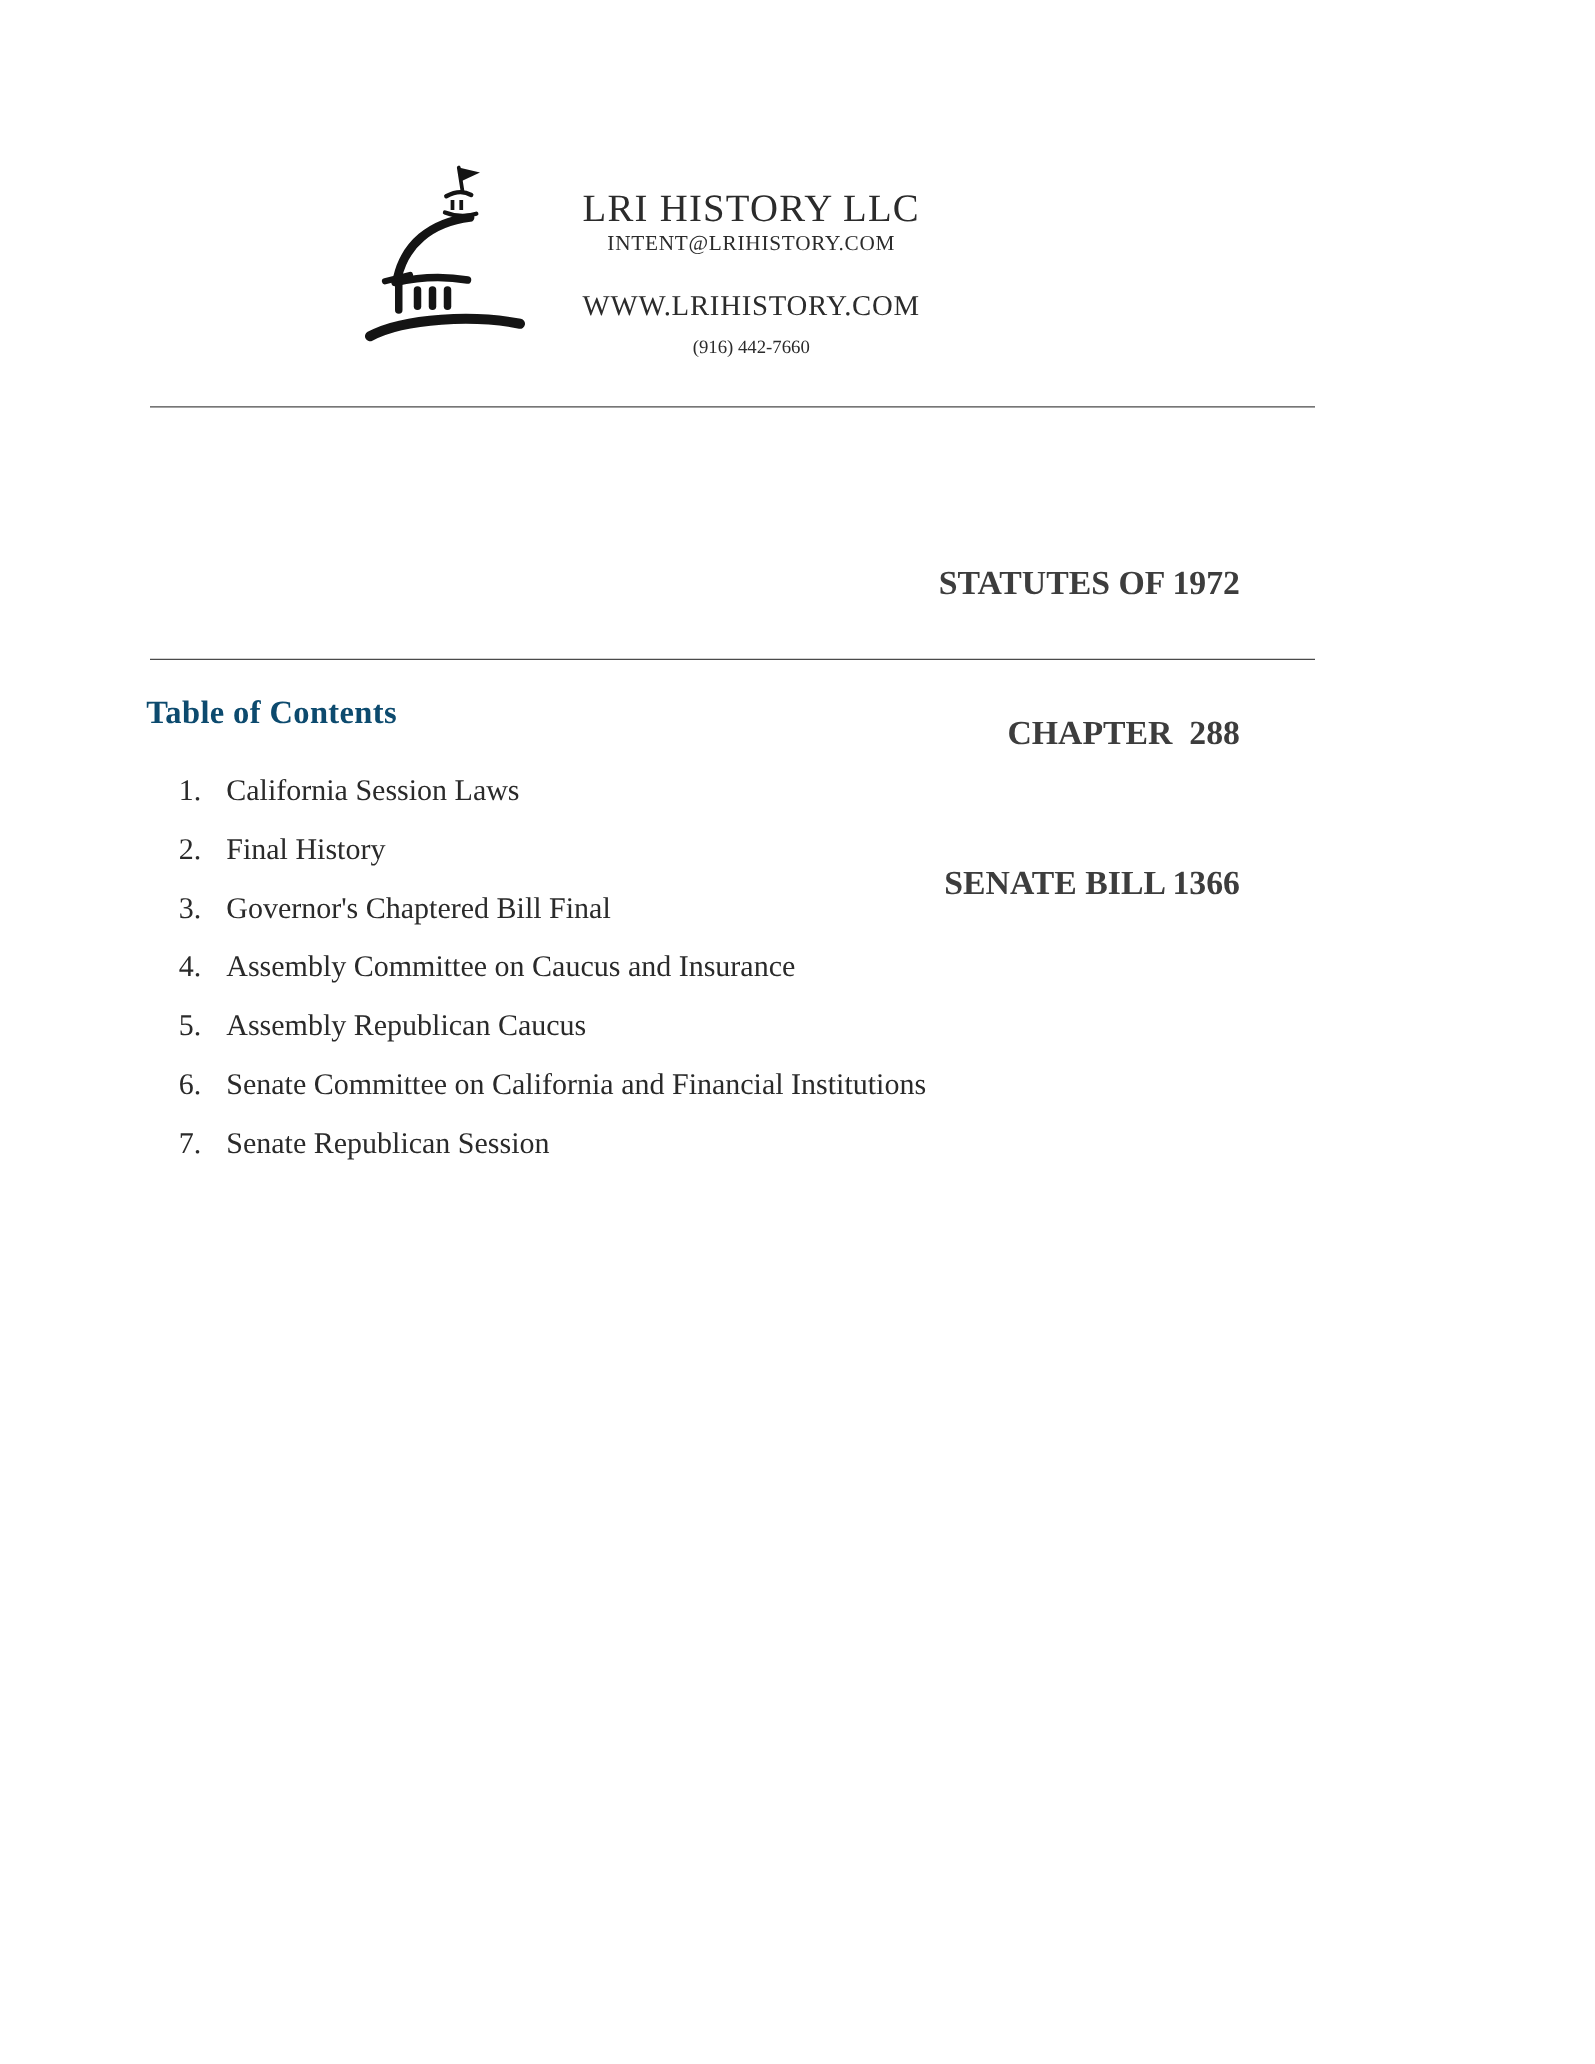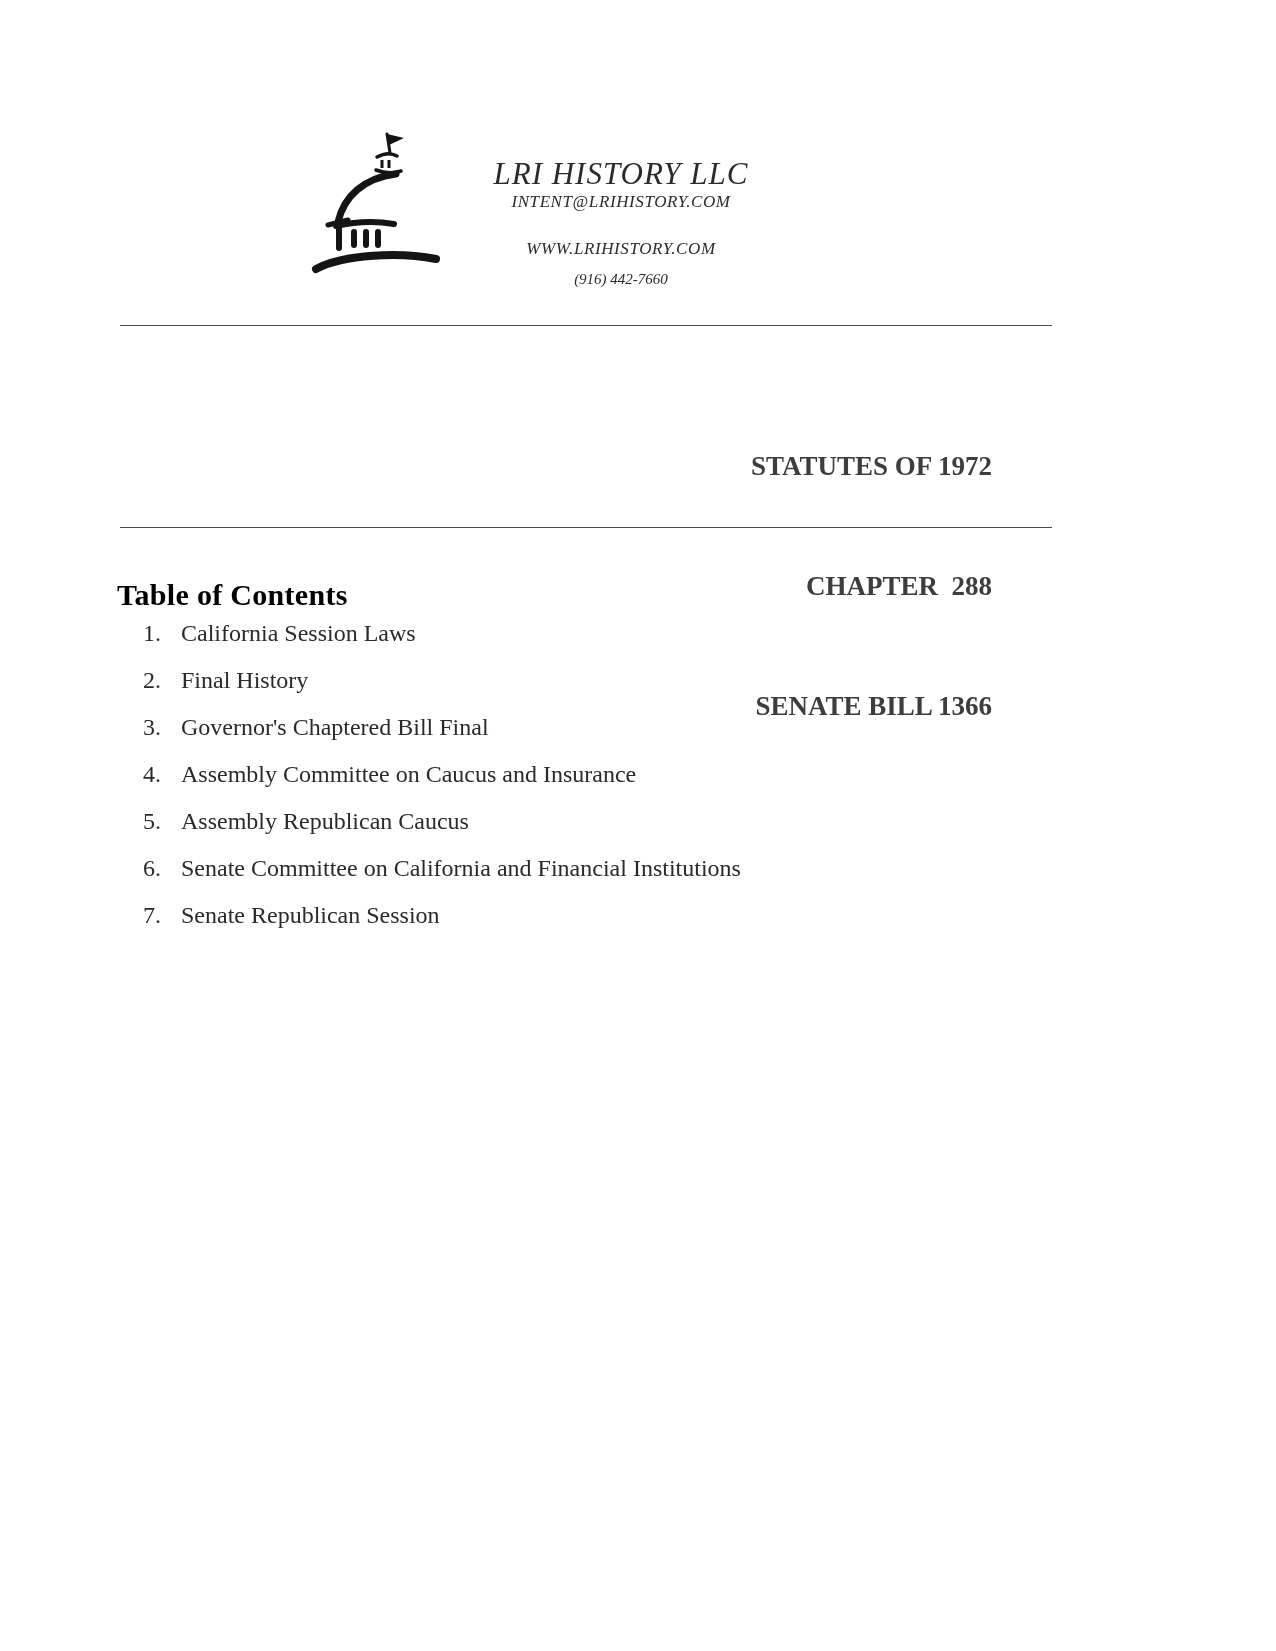--- a/index.html
+++ b/index.html
@@ -14,24 +14,23 @@
     background: #ffffff;
     font-family: "Liberation Serif", serif;
     color: #1e1e1e;
     overflow: hidden;
   }
 
   
   .letterhead {
     position: absolute;
     top: 126px;
-    left: 308px;
+    left: 288px;
     display: flex;
-    align-items: flex-end;
-    font-style: italic;
+    align-items: center;
   }
   .logo {
     width: 152px;
     height: 162px;
     flex: 0 0 auto;
     margin-right: 26px;
   }
   .org {
     text-align: center;
     padding-top: 22px;
@@ -43,21 +42,21 @@
     color: #2b2b2b;
     white-space: nowrap;
   }
   .org-email {
     font-size: 17px;
     margin-top: 0;
     letter-spacing: 0.6px;
     color: #2b2b2b;
   }
   .org-web {
-    font-size: 17px;
+    font-size: 23px;
     margin-top: 27px;
     letter-spacing: 0.6px;
     color: #2b2b2b;
   }
   .org-phone {
     font-size: 15px;
     margin-top: 12px;
     color: #2b2b2b;
   }
 
@@ -85,25 +84,24 @@
     font-size: 27px;
     line-height: 40px;
     white-space: pre-wrap;
   }
 
   
   .toc-heading {
     position: absolute;
     top: 555px;
     left: 117px;
-    font-size: 30px;
+    font-size: 26px;
     font-weight: bold;
-    color: #000000;
+    color: #0c4a6e;
     letter-spacing: 0.3px;
-    margin-top: 23px;
   }
   .toc-list {
     position: absolute;
     top: 620px;
     left: 143px;
     font-size: 24px;
     color: #2a2a2a;
   }
   .toc-item {
     display: flex;

